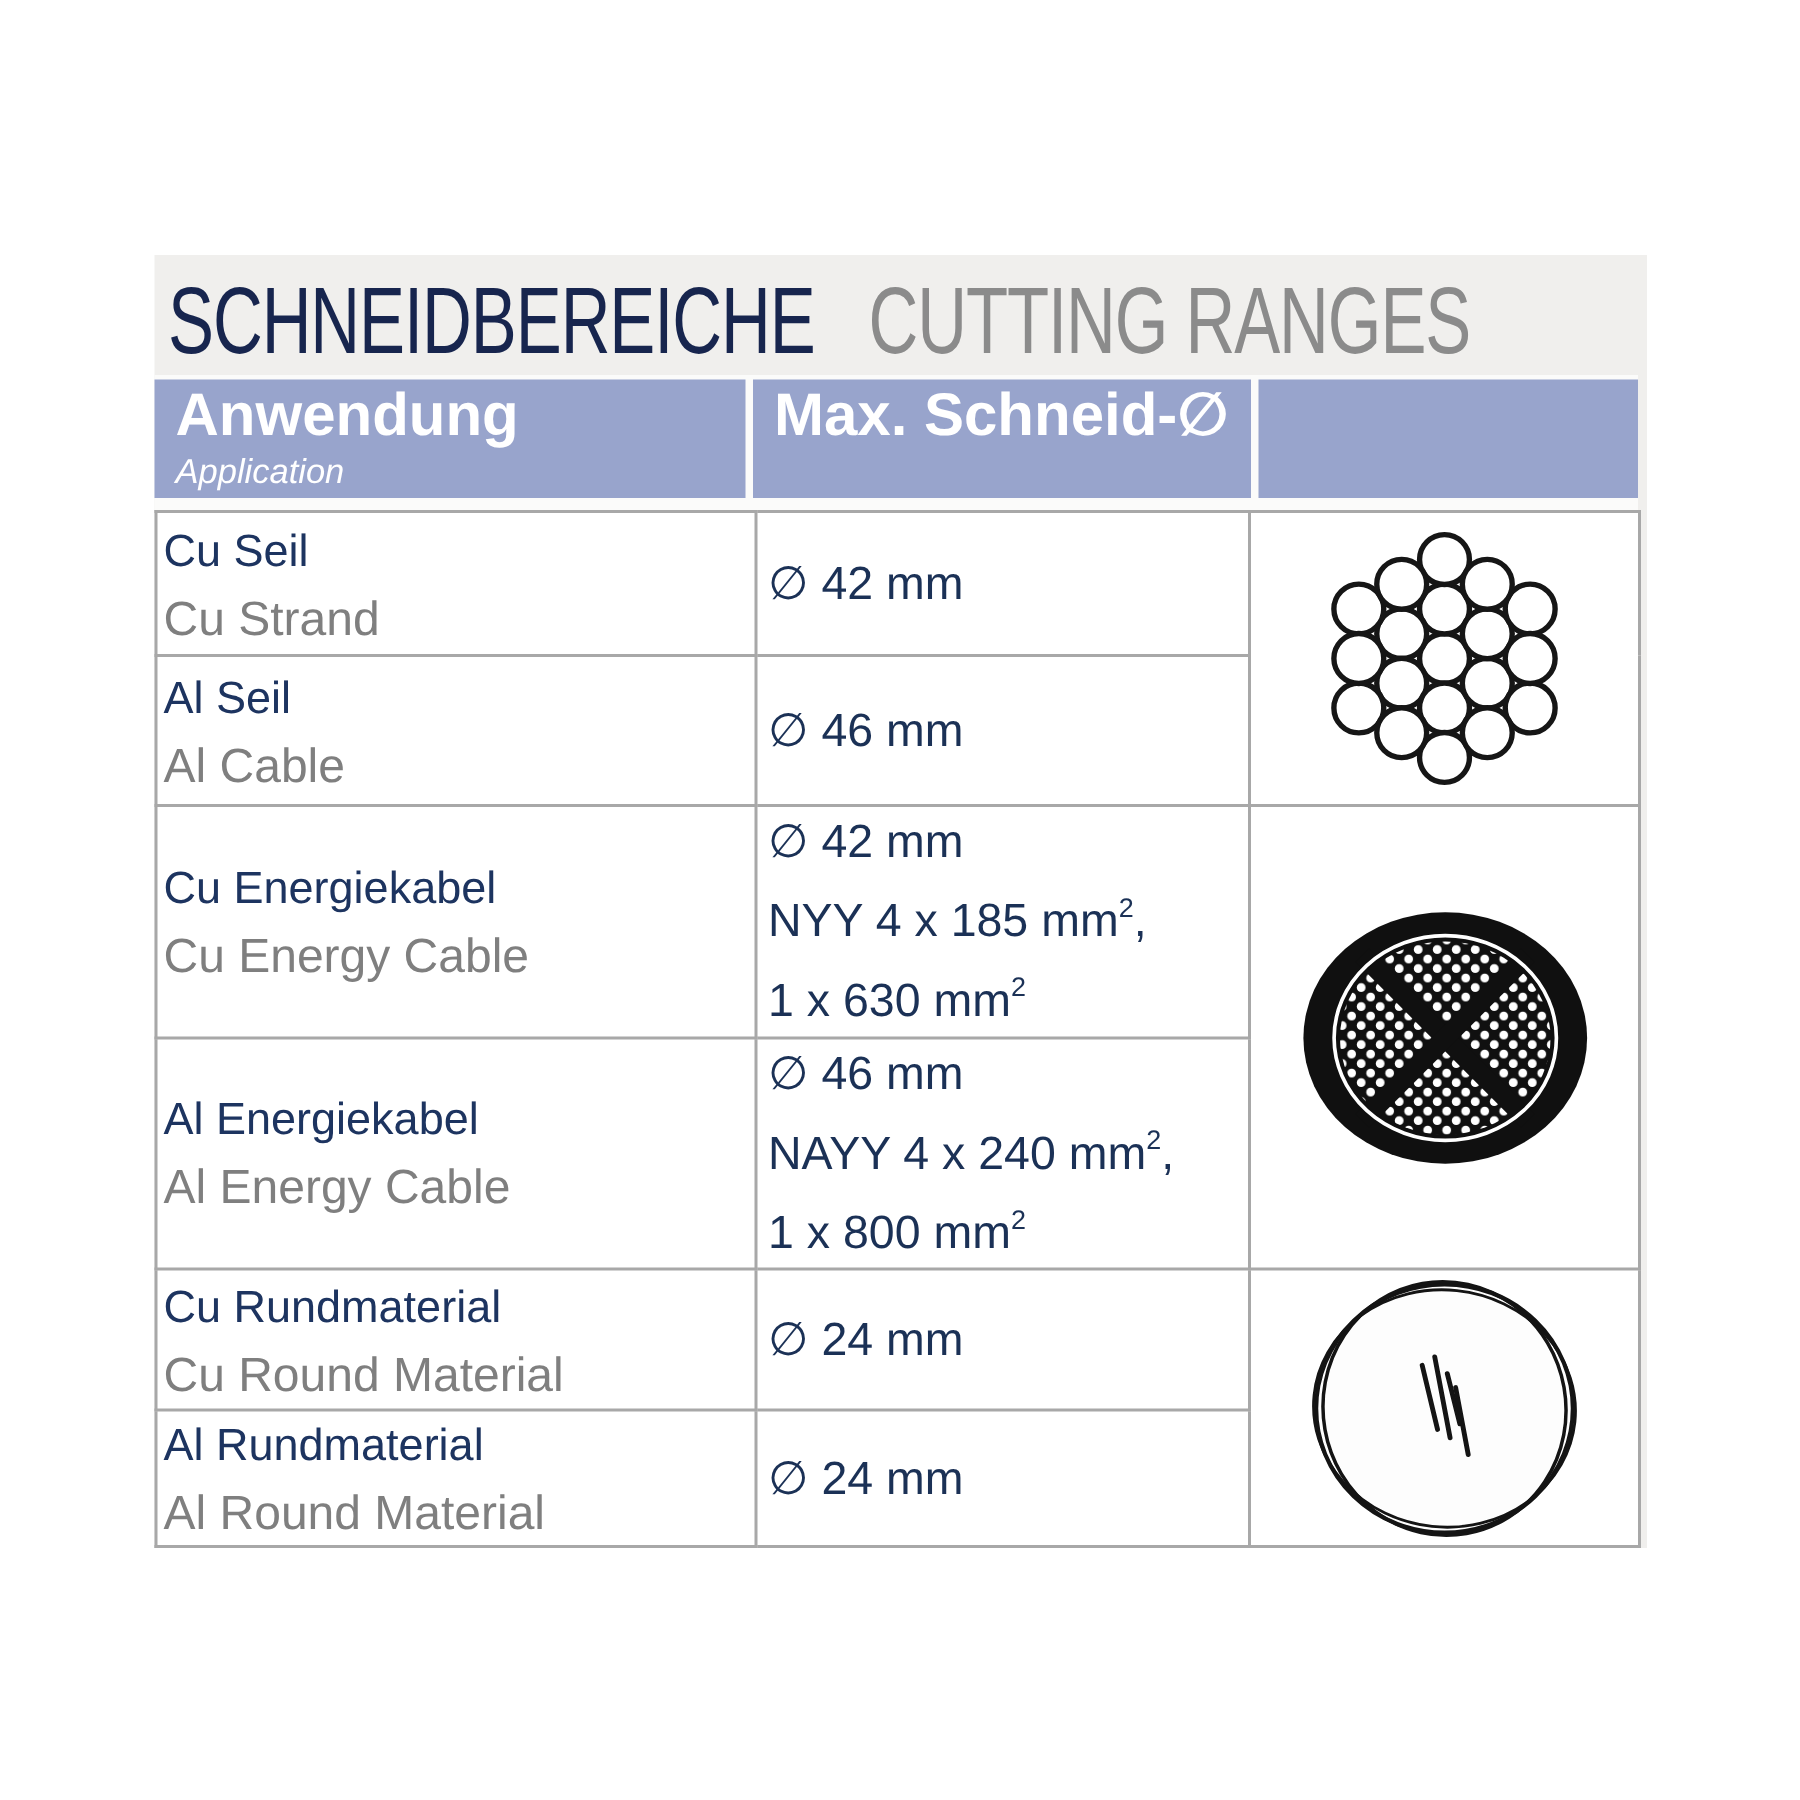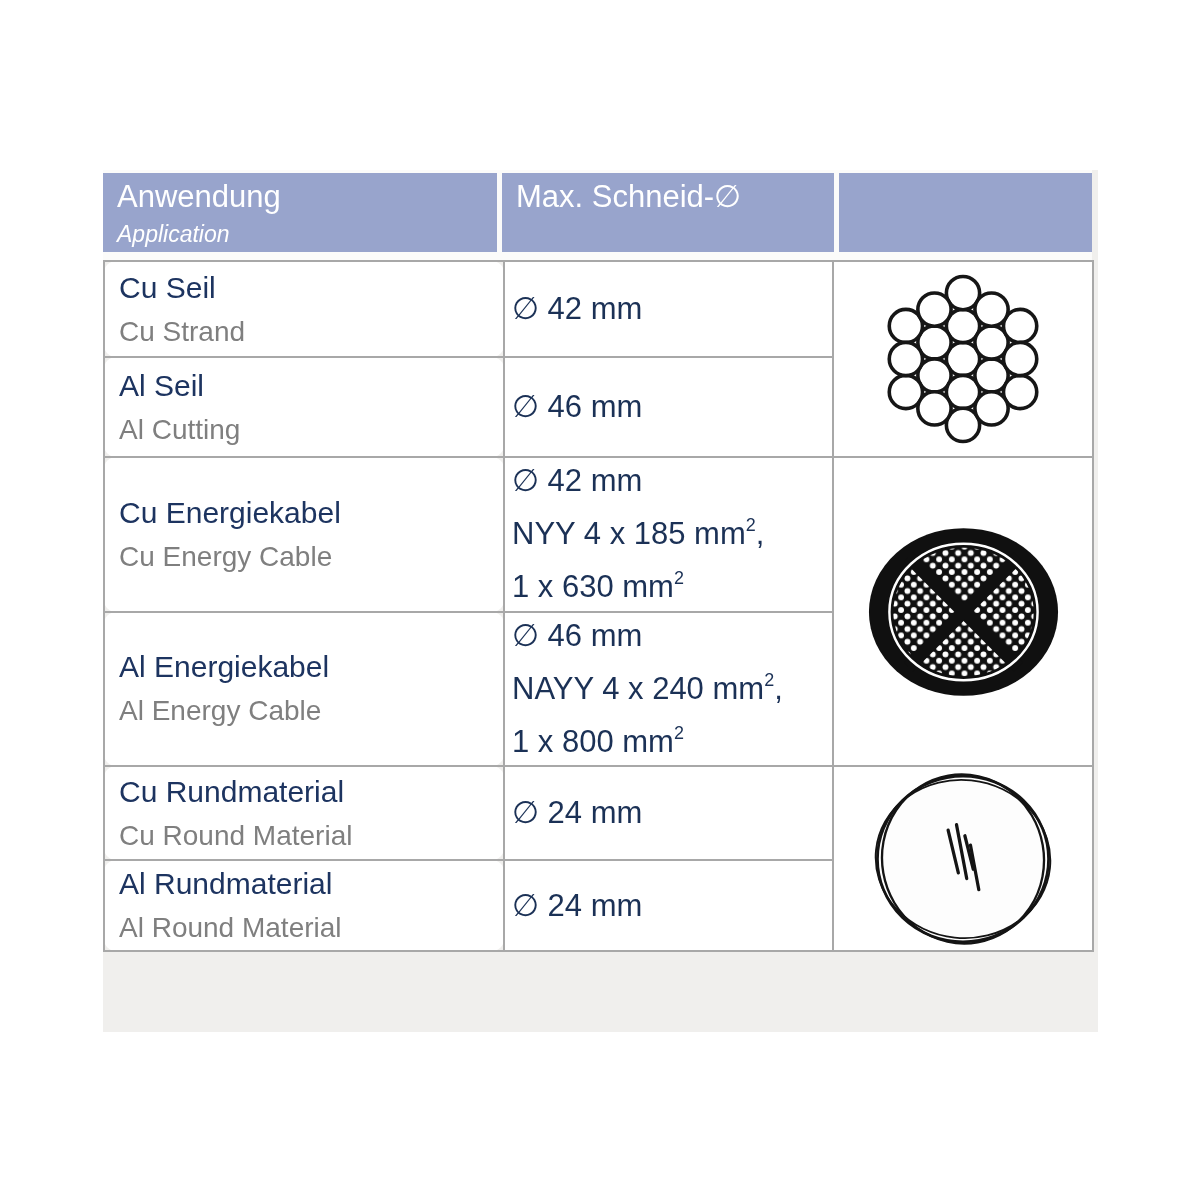--- a/index.html
+++ b/index.html
@@ -13,44 +13,48 @@
   .title-de, .title-en { display:inline-block; font-size:63px; font-weight:500;
            transform:scaleX(0.73); transform-origin:0 50%; letter-spacing:-1px; }
   .title-de { color:#17254e; }
   .title-en { color:#8b8b8b; margin-left:-128px; }
 
   
   .header-row { margin-left:0; width:989px; height:82px; display:flex; gap:5px;
                 background:#fbfbfa; padding-top:3px; }
   .header-cell { background:#98a4cc; color:#ffffff; padding:5px 0 0 14px; }
   .hc1 { width:398px; } .hc2 { width:335px; } .hc3 { width:256px; }
-  .hdr-de { font-size:31px; font-weight:normal; line-height:38px; }
+  .hdr-de { font-size:40px; font-weight:bold; line-height:38px; }
   .hdr-en { font-size:23px; font-style:italic; line-height:37px; }
   .header-gap { width:989px; height:8px; background:#fbfbfa; }
 
   
   table.cuttbl { border-collapse:collapse; table-layout:fixed; width:989px; }
   table.cuttbl td { border:2px solid #a8a8a8; background:#ffffff; vertical-align:middle; }
-  td.c-name { padding-left:14px;border-radius:12px; }
+  td.c-name { padding-left:4px; }
   td.c-val  { padding-left:7px; }
   td.c-img  { text-align:center; vertical-align:middle; }
   .r1 { height:96px; } .r2 { height:100px; } .r3 { height:146px; }
   .r4 { height:143px; } .r5 { height:94px; }  .r6 { height:90px; }
 
   .nm-de { font-size:30px; color:#1d3460; line-height:45px; }
-  .nm-en { font-size:28px; color:#7f7f7f; line-height:44px; }
+  .nm-en { font-size:32px; color:#7f7f7f; line-height:44px; }
   .val   { font-size:31px; color:#1b3156; line-height:46px; }
   .val sup { font-size:0.58em; position:relative; top:-2px; }
   svg.cut-img { display:block; margin:0 auto; }
 </style>
 </head>
 <body>
 
 <div class="panel">
 
+  <div class="title-row">
+    <span class="title-de">SCHNEIDBEREICHE</span>
+    <span class="title-en">CUTTING RANGES</span>
+  </div>
 
   <div class="header-row">
     <div class="header-cell hc1">
       <div class="hdr-de">Anwendung</div>
       <div class="hdr-en">Application</div>
     </div>
     <div class="header-cell hc2">
       <div class="hdr-de">Max. Schneid-∅</div>
     </div>
     <div class="header-cell hc3"></div>
@@ -97,21 +101,21 @@
             <circle cx="159.8" cy="189" r="23.2"></circle>
                 <circle cx="199.7" cy="120" r="23.2"></circle>
           </g>
         </svg>
       </td>
     </tr>
 
     <tr class="r2">
       <td class="c-name">
         <div class="nm-de">Al Seil</div>
-        <div class="nm-en">Al Cutting</div>
+        <div class="nm-en">Al Cable</div>
       </td>
       <td class="c-val">
         <div class="val">∅ 46 mm</div>
       </td>
     </tr>
 
     <tr class="r3">
       <td class="c-name">
         <div class="nm-de">Cu Energiekabel</div>
         <div class="nm-en">Cu Energy Cable</div>

